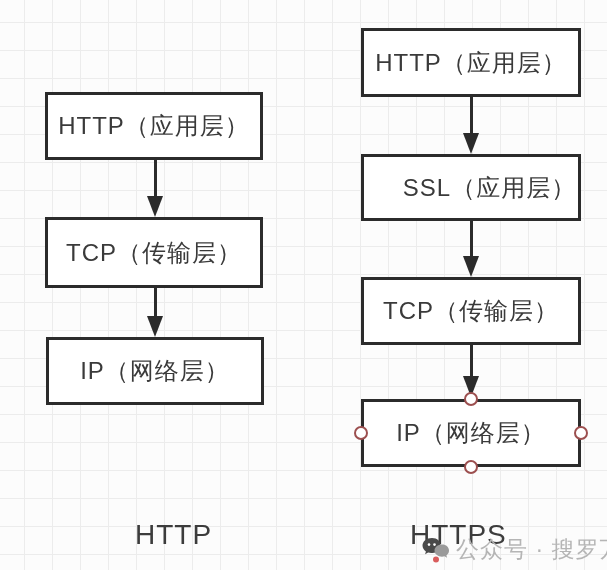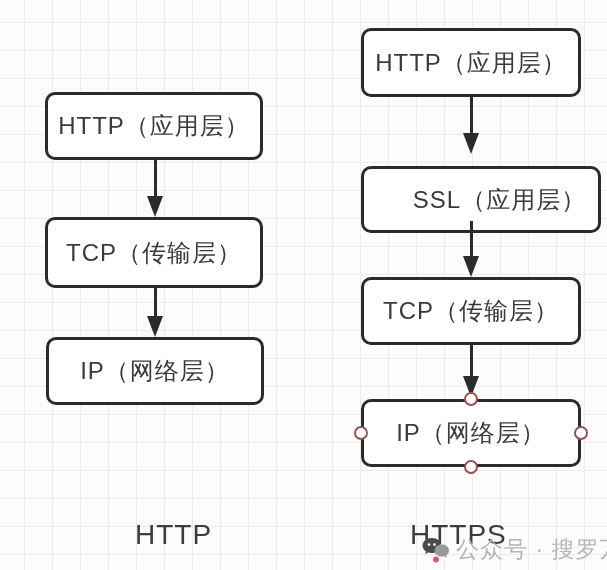--- a/index.html
+++ b/index.html
@@ -20,21 +20,21 @@
     position: absolute;
     background: #ffffff;
     border: 3px solid #2b2b2b;
     box-sizing: border-box;
     display: flex;
     align-items: center;
     justify-content: center;
     font-size: 24px;
     letter-spacing: 1px;
     color: #3a3a3a;
-    border-radius: 10px;
+    border-radius: 0;
   }
   .arrow { position: absolute; width: 17px; }
   .arrow .shaft {
     position: absolute;
     left: 7px; top: 0; bottom: 16px;
     width: 3px;
     background: #2b2b2b;
   }
   .arrow .head {
     position: absolute;
@@ -104,21 +104,21 @@
 
   <div class="node" style="left:361px; top:28px; width:220px; height:69px;">
     <span>HTTP（应用层）</span>
   </div>
 
   <div class="arrow" style="left:463px; top:97px; height:57px;">
     <div class="shaft"></div>
     <div class="head"></div>
   </div>
 
-  <div class="node" style="left:361px; top:166px; width:240px; height:67px;padding-left:37px;">
+  <div class="node" style="left:361px; top:154px; width:220px; height:67px;padding-left:37px;">
     <span>SSL（应用层）</span>
   </div>
 
   <div class="arrow" style="left:463px; top:221px; height:56px;">
     <div class="shaft"></div>
     <div class="head"></div>
   </div>
 
   <div class="node" style="left:361px; top:277px; width:220px; height:68px;">
     <span>TCP（传输层）</span>

